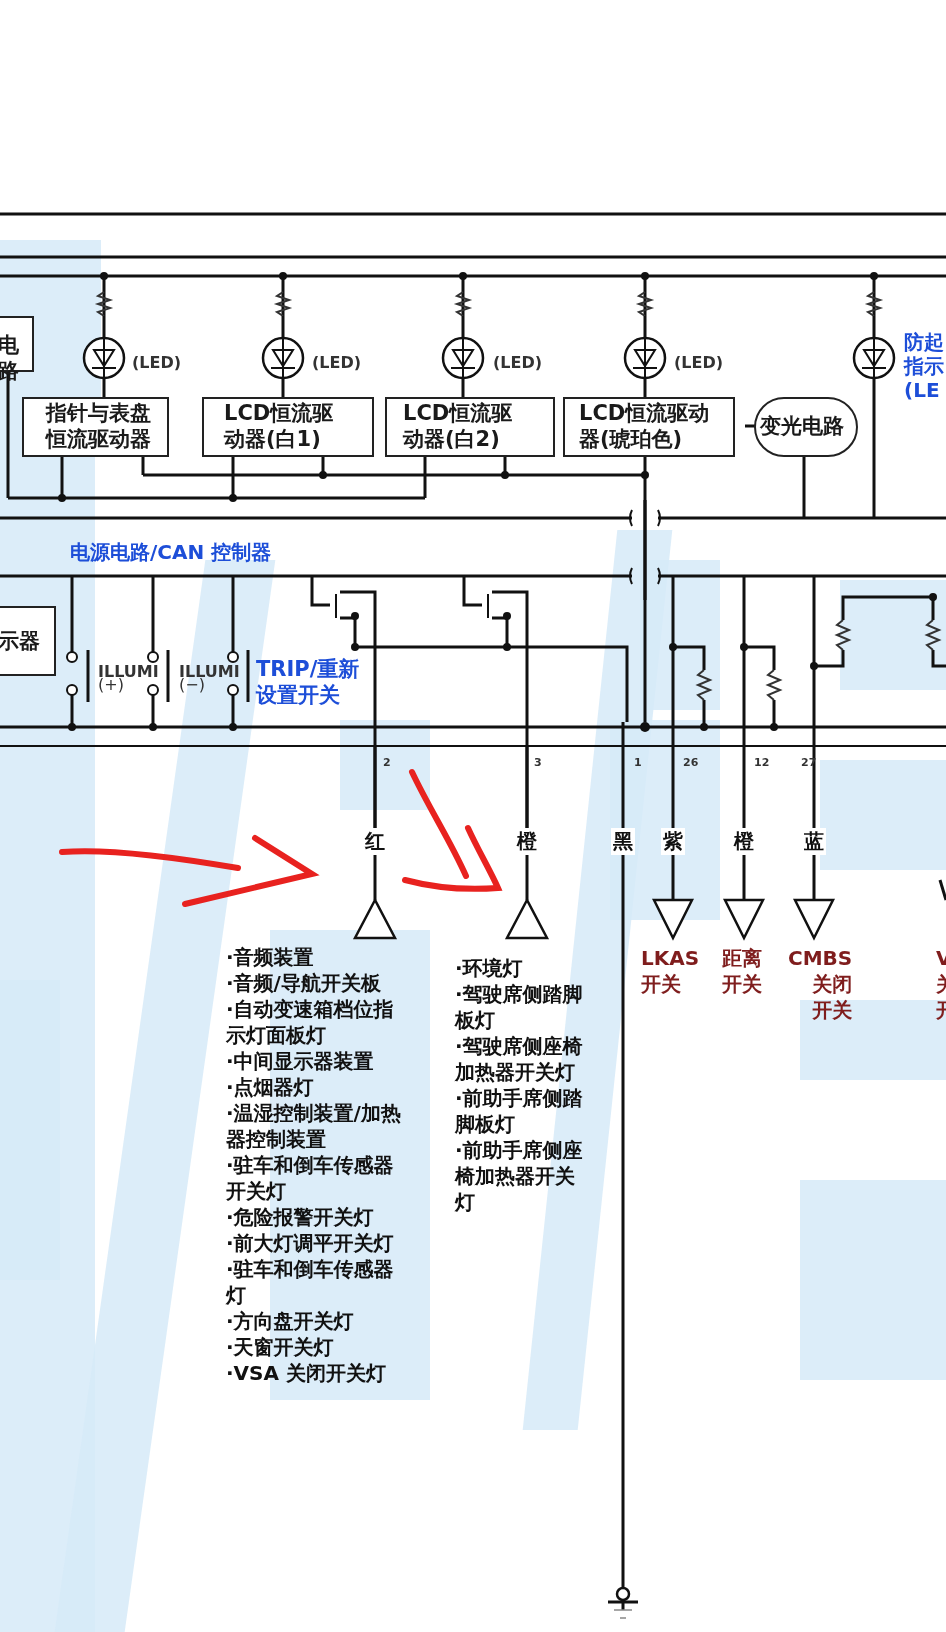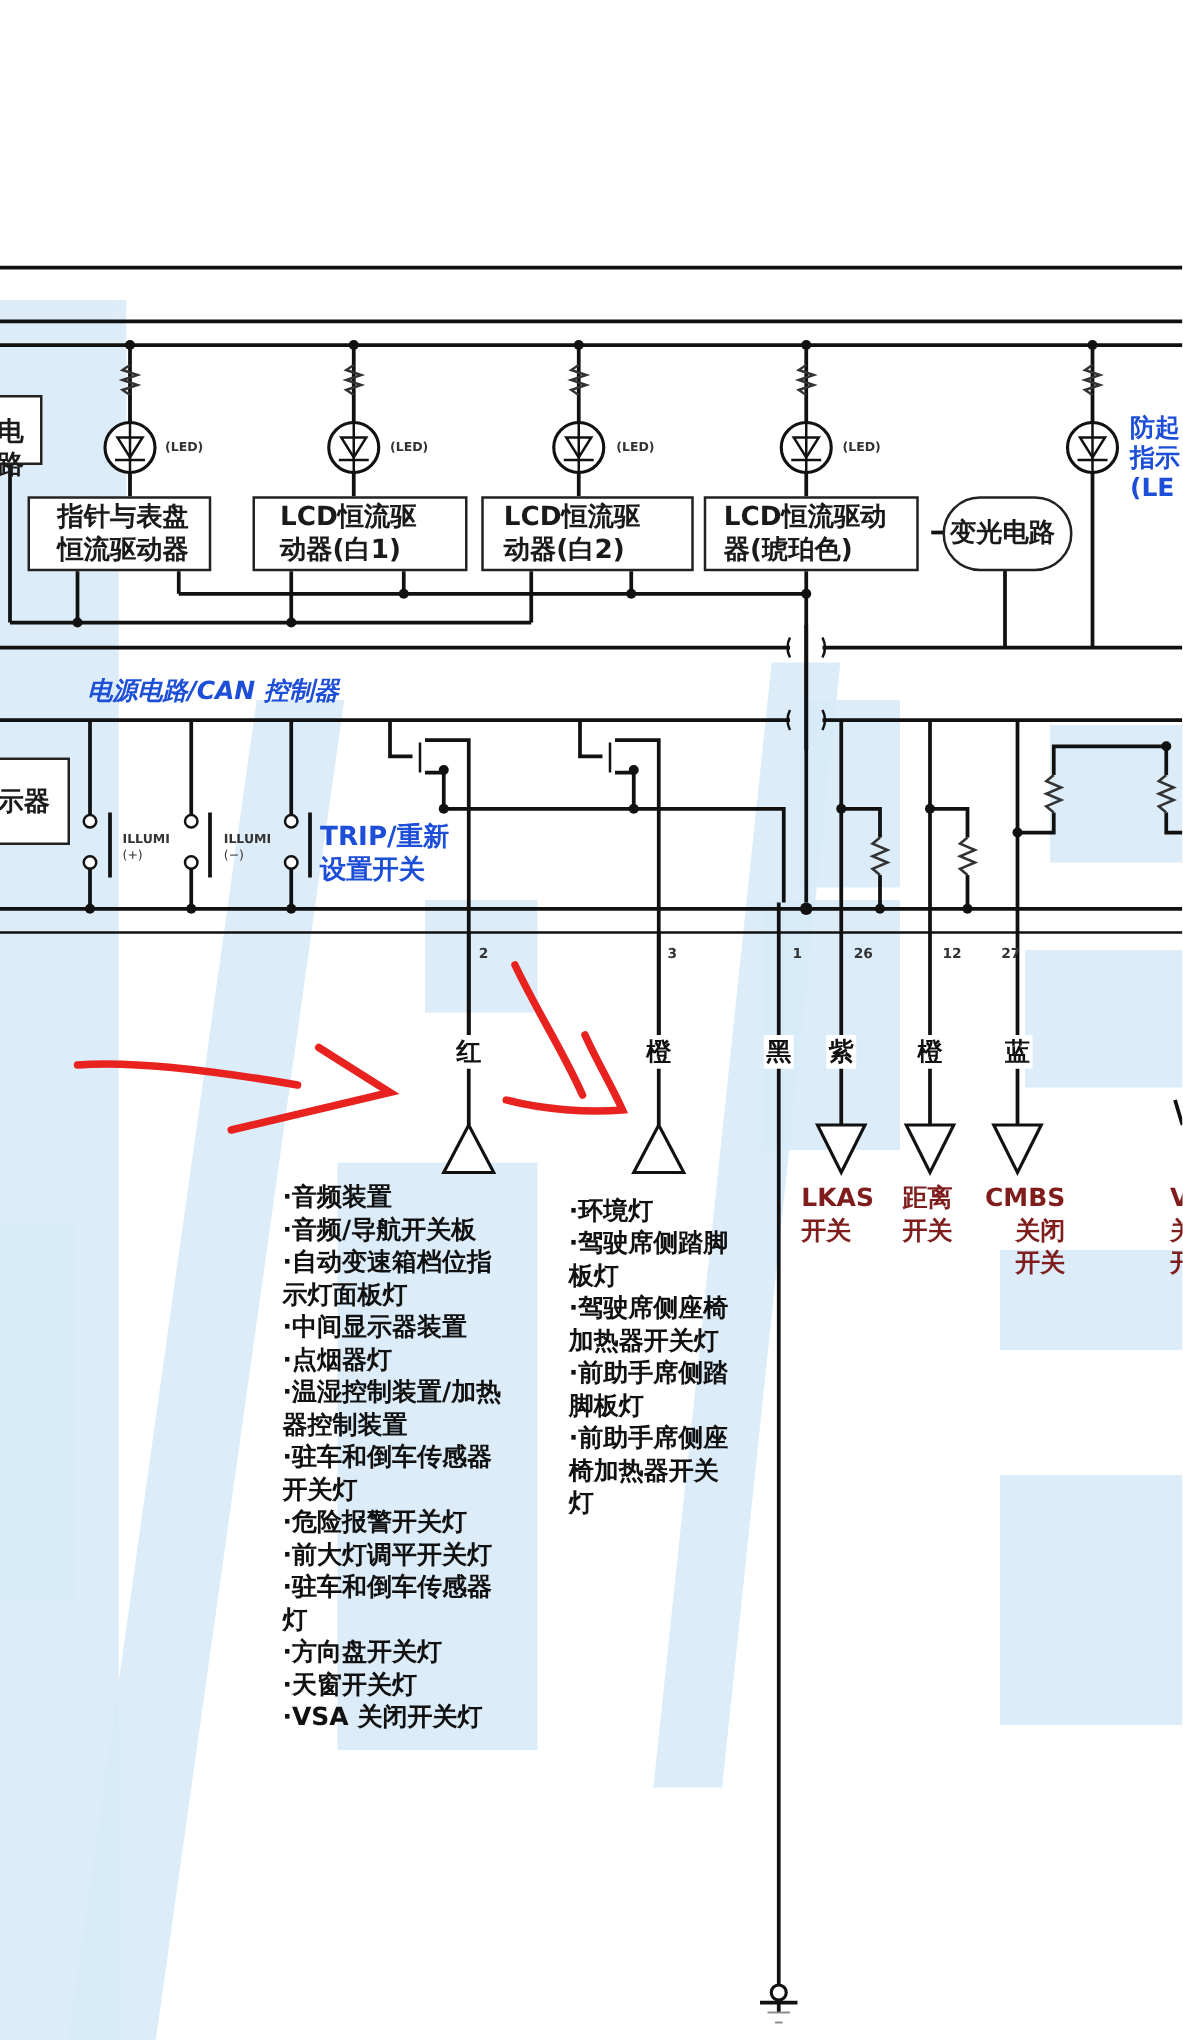--- a/index.html
+++ b/index.html
@@ -3,21 +3,21 @@
 <meta charset="utf-8">
 <style>
   html, body { margin:0; padding:0; background:#ffffff; }
   body { width:946px; height:1632px; position:relative; overflow:hidden;
          font-family:"DejaVu Sans", "Liberation Sans", sans-serif; }
   .wm { position:absolute; background:#d6eaf8; opacity:0.85; }
   svg#schem { position:absolute; left:0; top:0; }
   .lbl { position:absolute; font-weight:bold; color:#1d4ed8; line-height:1.1; white-space:nowrap; }
   .box { position:absolute; border:2px solid #222; background:#fff; box-sizing:border-box;
          font-weight:bold; color:#1a1a1a; font-size:21px; line-height:26px; padding:3px 4px 0 22px; }
-  .small { font-size:10px; font-weight:bold; color:#333; position:absolute; }
+  .small { font-size:16px; font-weight:bold; color:#333; position:absolute; }
   .pin { position:absolute; font-size:11px; color:#333; font-weight:bold; }
   .wire { position:absolute; font-size:20px; font-weight:bold; color:#111; background:#fff; padding:0 2px; }
   .list { position:absolute; font-size:20px; font-weight:bold; color:#111; line-height:26px; }
   .list div { white-space:nowrap; }
   .gnd-label { position:absolute; font-size:20px; font-weight:bold; color:#7f1d1d; line-height:26px; }
 </style>
 </head>
 <body>
 
 <div class="wm" style="left:0;top:240px;width:95px;height:1392px;"></div>
@@ -249,21 +249,21 @@
 <span class="small" style="left:312px;top:353px;">(LED)</span>
 <span class="small" style="left:493px;top:353px;">(LED)</span>
 <span class="small" style="left:674px;top:353px;">(LED)</span>
 
 <div class="lbl" style="left:904px;top:330px;font-size:20px;line-height:24px;">
   <div>防起</div>
   <div>指示</div>
   <div>(LE</div>
 </div>
 
-<div class="lbl" style="left:70px;top:541px;font-size:20px;font-style:italic;">电源电路/CAN 控制器</div>
+<div class="lbl" style="left:70px;top:541px;font-size:20px;">电源电路/CAN 控制器</div>
 
 <div class="small" style="left:98px;top:665px;line-height:13px;">
   <div>ILLUMI</div>
   <div style="font-weight:normal;">(+)</div>
 </div>
 <div class="small" style="left:179px;top:665px;line-height:13px;">
   <div>ILLUMI</div>
   <div style="font-weight:normal;">(−)</div>
 </div>
 <div class="lbl" style="left:256px;top:656px;font-size:21px;line-height:26px;">

